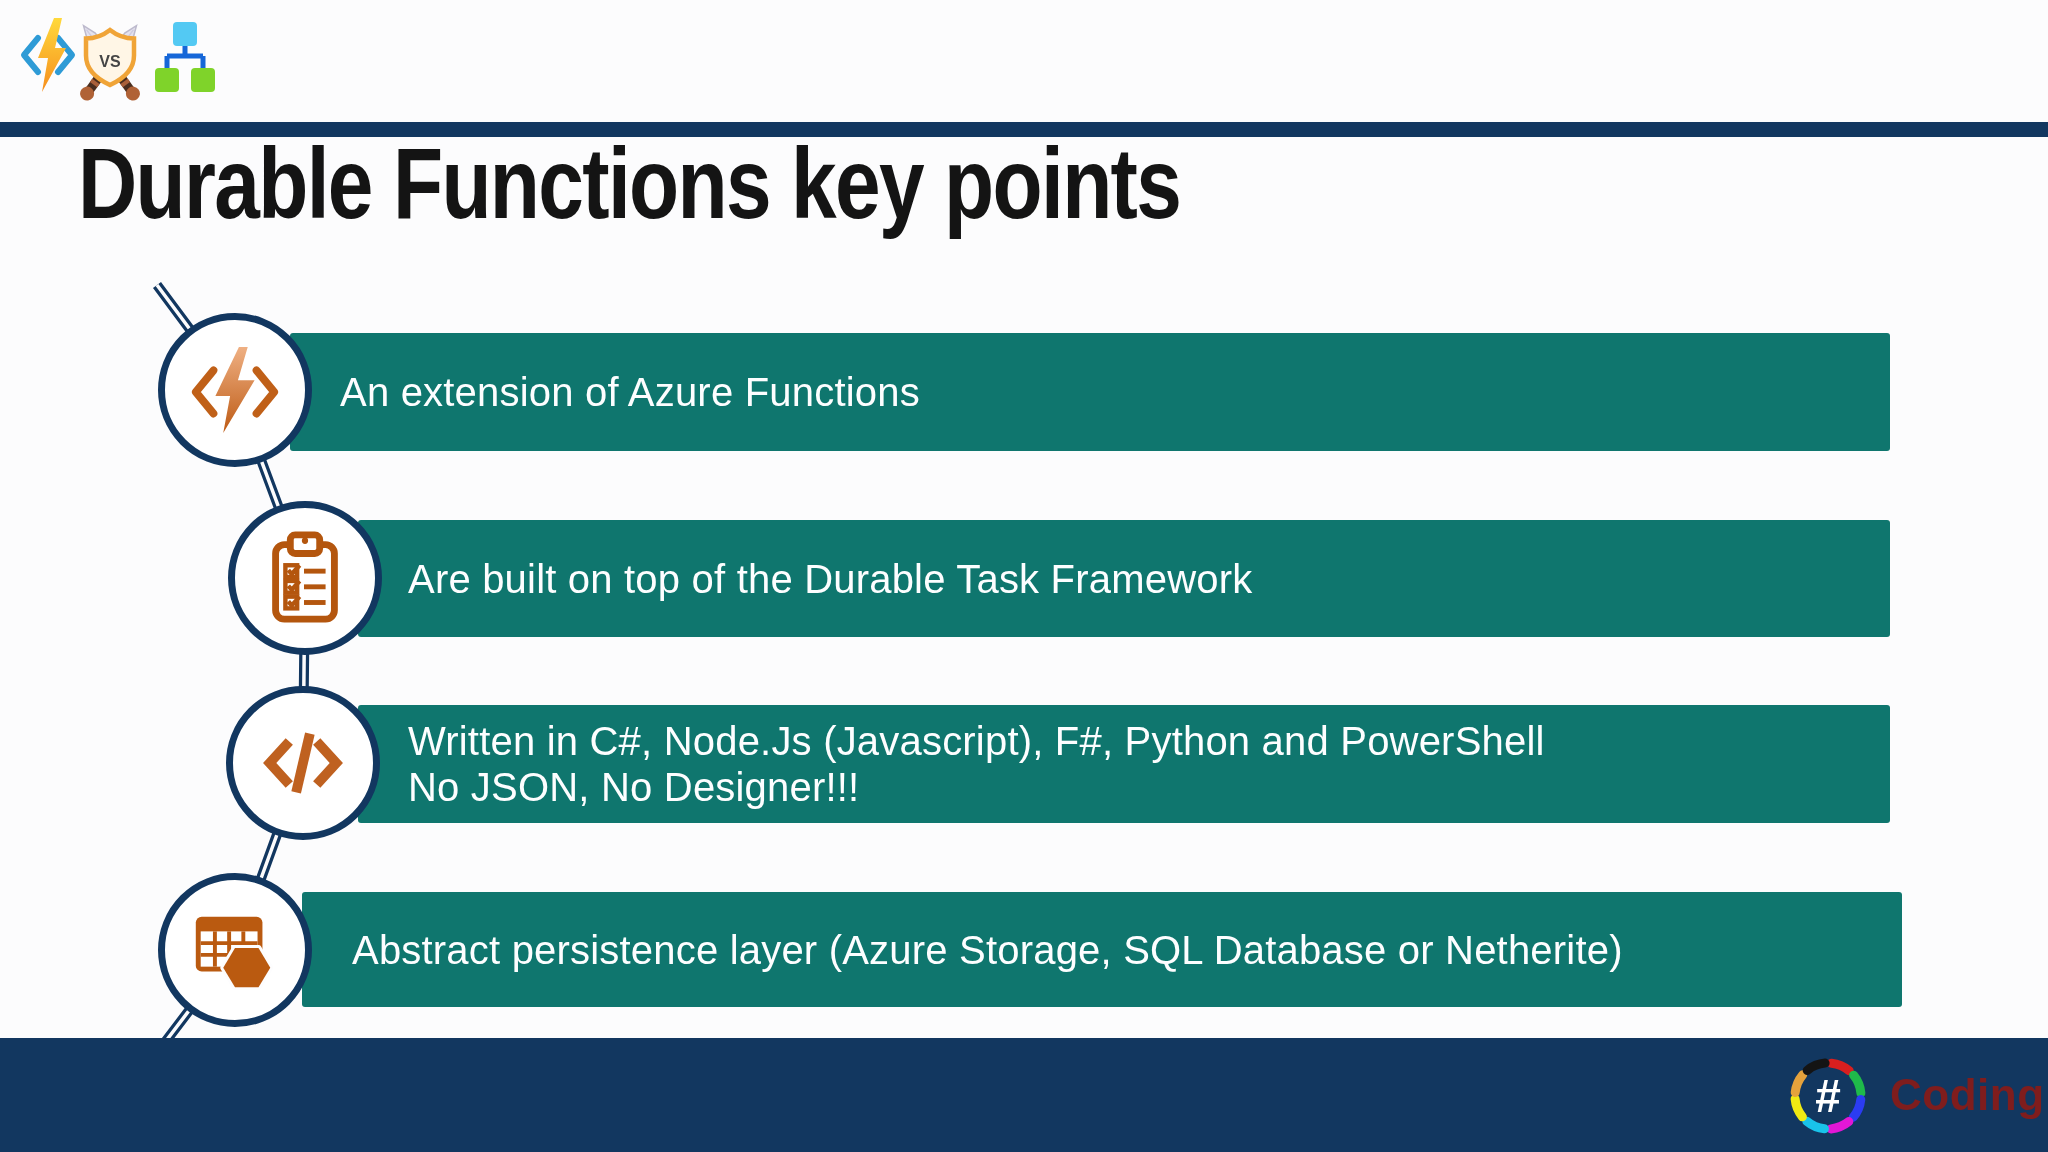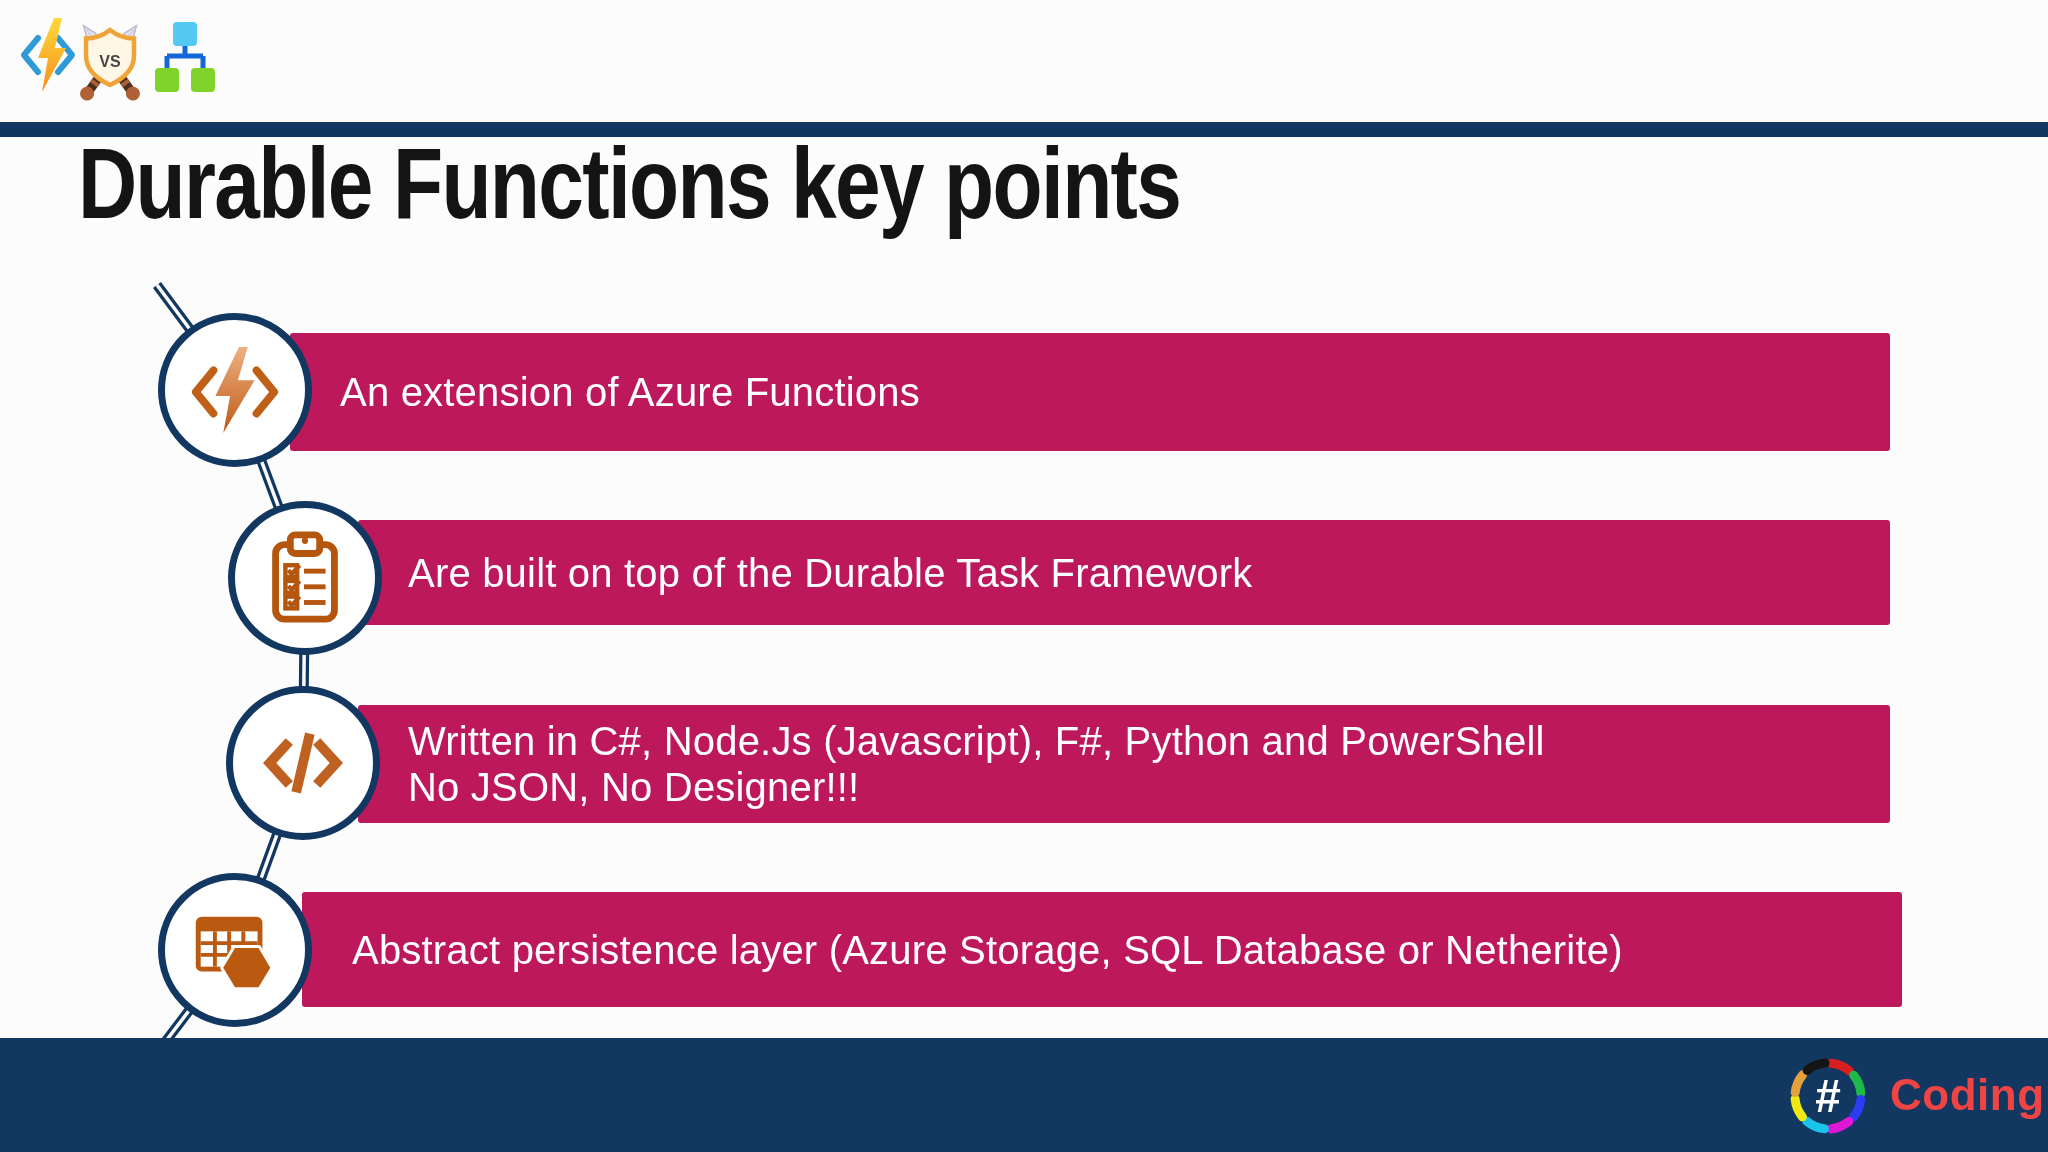--- a/index.html
+++ b/index.html
@@ -26,30 +26,30 @@
   
   .slide-title{
     position:absolute;left:78px;top:128px;
     font-size:100px;font-weight:700;color:#141414;
     letter-spacing:-2px;white-space:nowrap;
     transform:scaleX(.82);transform-origin:left center;
     line-height:1.1;
   }
   
   .bar{
-    position:absolute;background:#be185d;border-radius:3px;
+    position:absolute;background:#0f766e;border-radius:3px;
     display:flex;flex-direction:column;justify-content:center;
     z-index:1;box-sizing:border-box;padding-left:50px;
   }
   .bar .bar-line{
     color:#FDFEFF;font-size:40px;font-weight:400;
     line-height:1.15;white-space:nowrap;letter-spacing:.2px;
   }
   #bar-0{left:290px;top:333px;width:1600px;height:118px;}
-  #bar-1{left:358px;top:520px;width:1532px;height:105px;}
+  #bar-1{left:358px;top:520px;width:1532px;height:117px;}
   #bar-2{left:358px;top:705px;width:1532px;height:118px;}
   #bar-3{left:302px;top:892px;width:1600px;height:115px;}
   
   .connector-svg{position:absolute;left:0;top:0;width:2048px;height:1152px;z-index:2;pointer-events:none;}
   
   .circle{
     position:absolute;width:140px;height:140px;border-radius:50%;
     background:#FFFFFF;border:7px solid #123760;z-index:3;
     display:flex;align-items:center;justify-content:center;
   }
@@ -65,21 +65,21 @@
   }
   .swirl{position:absolute;left:1782px;top:1050px;width:92px;height:92px;z-index:5;}
   .hash-symbol{
     position:absolute;left:1782px;top:1050px;width:92px;height:92px;
     display:flex;align-items:center;justify-content:center;
     color:#FFFFFF;font-size:46px;font-weight:700;z-index:6;
   }
   .brand-name{
     position:absolute;left:1890px;top:1038px;height:114px;
     display:flex;align-items:center;
-    color:#ef4444;font-size:44px;font-weight:700;z-index:5;
+    color:#7f1d1d;font-size:44px;font-weight:700;z-index:5;
     letter-spacing:.5px;
   }
 </style>
 </head>
 <body>
 
 <div class="slide">
 
   <svg class="logo-svg" viewBox="0 0 205 95">
     <defs>

